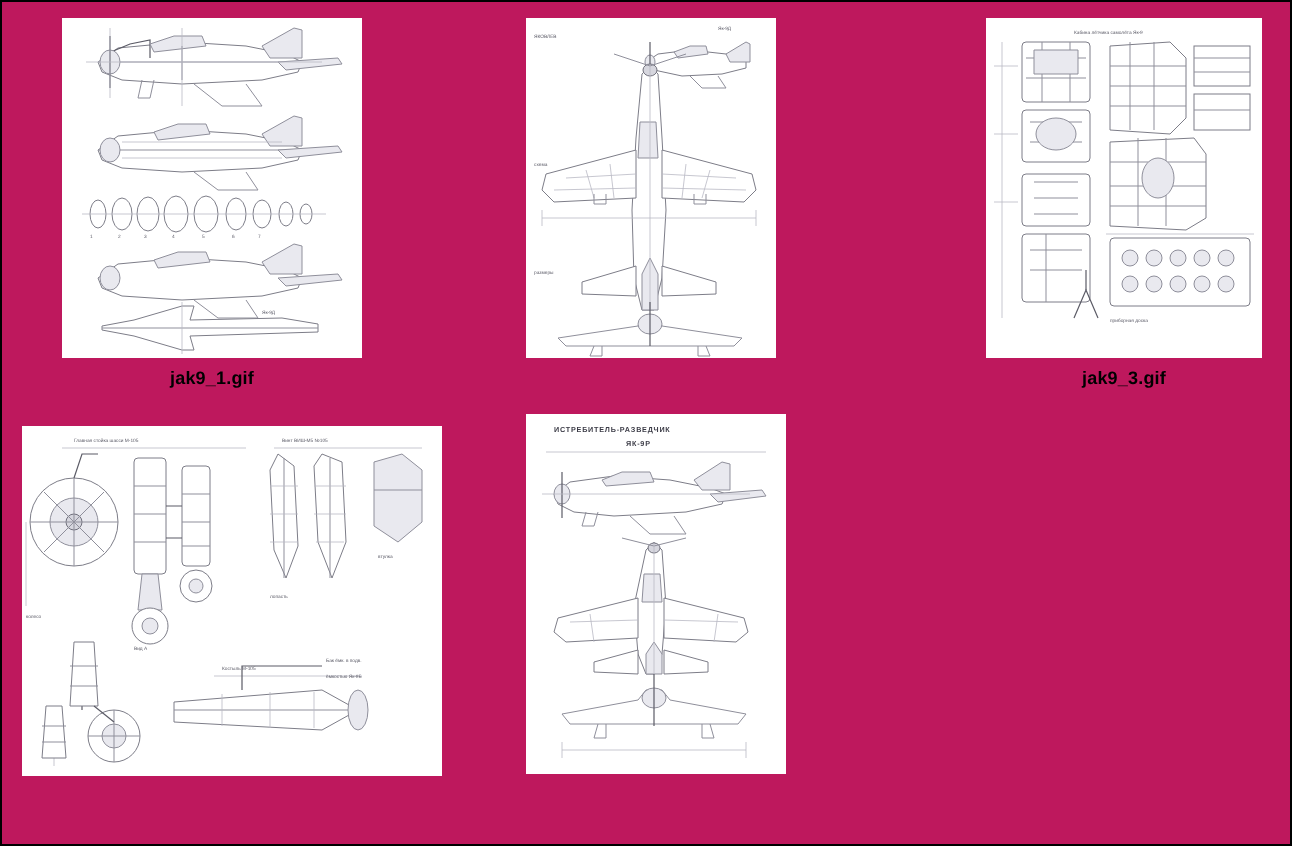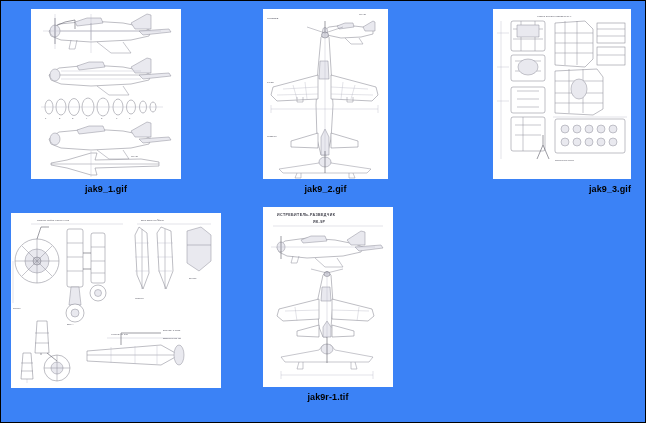--- a/index.html
+++ b/index.html
@@ -12,21 +12,21 @@
     background: #ffffff;
     font-family: "Liberation Sans", sans-serif;
     overflow: hidden;
   }
   .page {
     position: relative;
     width: 646px;
     height: 423px;
     box-sizing: border-box;
     border: 1px solid #000000;
-    background: #3b82f6;
+    background: #be185d;
   }
   .thumb-grid {
     position: absolute;
     left: 0;
     top: 0;
     width: 644px;
     height: 421px;
   }
   .thumb-cell {
     position: absolute;
@@ -240,24 +240,23 @@
               <path class="ln" d="M90 16 L92 21 L86 21 L86 16"></path>
             </g>
 
             <text class="tx" x="4" y="10">ЯКОВЛЕВ</text>
             <text class="tx" x="96" y="6">Як-9Д</text>
             <text class="tx" x="4" y="74">схема</text>
             <text class="tx" x="4" y="128">размеры</text>
           </svg>
         </div>
       </div>
-      <div class="thumb-caption">jak9_2.gif</div>
     </div>
 
-    <div class="thumb-cell" style="left:492px; top:8px; width:138px;text-align:right;">
+    <div class="thumb-cell" style="left:492px; top:8px; width:138px;">
       <div class="thumb-frame" style="width:138px; height:170px;">
         <div class="bp">
           <svg viewBox="0 0 138 170" preserveAspectRatio="none">
             <text class="tx" x="44" y="8">Кабина лётчика самолёта Як-9</text>
 
             <g>
               <rect class="fill-w" x="18" y="12" width="34" height="30" rx="2"></rect>
               <path class="ln" d="M20 20 L50 20 M20 30 L50 30 M28 12 L28 42 M42 12 L42 42"></path>
               <path class="fill-l" d="M24 16 L46 16 L46 28 L24 28 Z"></path>
               <rect class="fill-w" x="18" y="46" width="34" height="26" rx="2"></rect>
@@ -426,17 +425,16 @@
               <ellipse class="fill-l" cx="64" cy="6" rx="6" ry="5"></ellipse>
               <path class="ln-d" d="M64 -6 L64 20"></path>
               <path class="ln" d="M36 19 L34 26 L40 26 L40 19"></path>
               <path class="ln" d="M92 19 L94 26 L88 26 L88 19"></path>
               <path class="ln-l" d="M18 32 L110 32"></path>
               <path class="ln-l" d="M18 28 L18 36 M110 28 L110 36"></path>
             </g>
           </svg>
         </div>
       </div>
-      <div class="thumb-caption">jak9r-1.tif</div>
     </div>
 
   </div>
 </div>
 
 </body></html>

